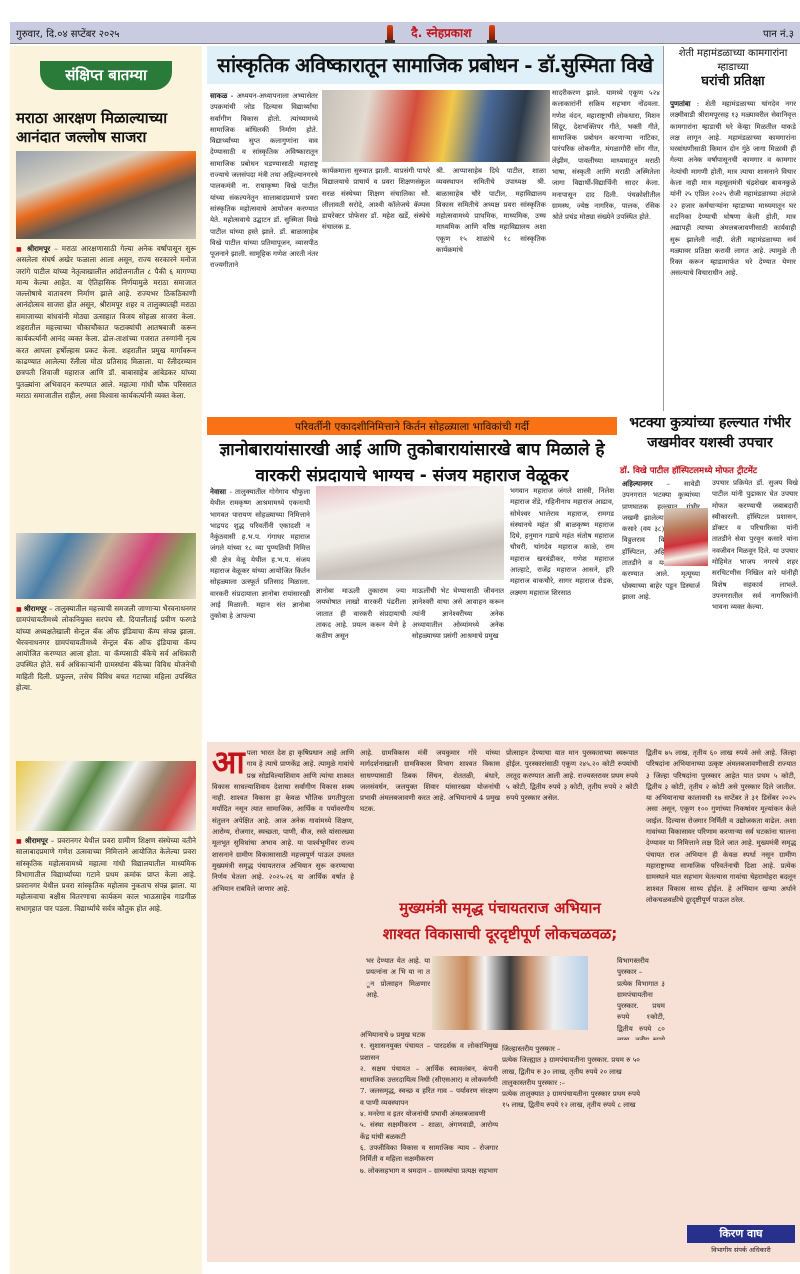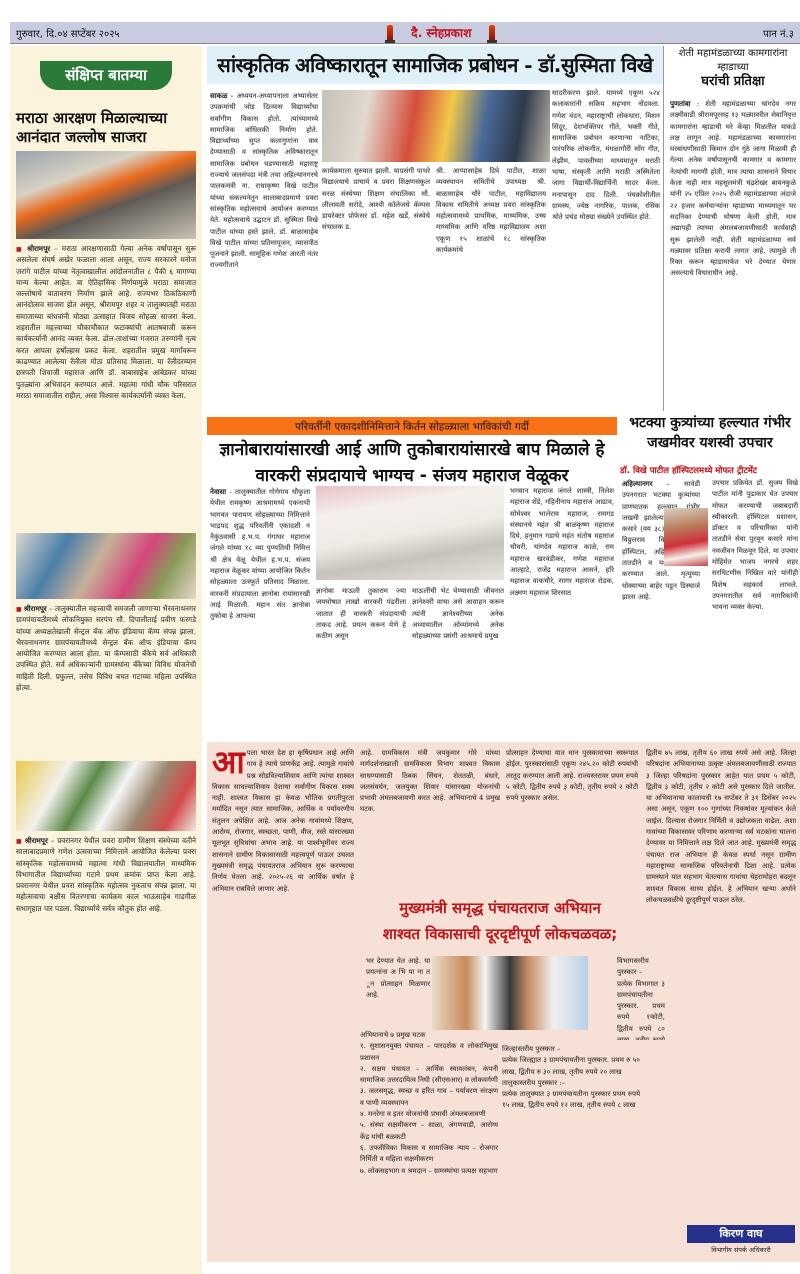--- a/index.html
+++ b/index.html
@@ -119,21 +119,21 @@
   <div>शाश्वत विकासाची दूरदृष्टीपूर्ण लोकचळवळ;</div>
 </div>
 
 <div class="abs text-col" style="left:366px;top:956px;width:64px;height:72px;">भर देण्यात येत आहे. या प्रयत्नांना अ भि या ना त ून प्रोत्साहन मिळणार आहे.</div>
 <div class="abs photo" style="left:432px;top:956px;width:156px;height:74px;margin:0;background:linear-gradient(90deg,#e8dcc8,#c88a5a 22%,#f4f4f4 34%,#3a3a3a 50%,#c8906a 62%,#f0f0f0 78%,#b8d0e8);"></div>
 
 <div class="abs text-col" style="left:360px;top:1030px;width:138px;height:200px;">
   <div>अभियानाचे ७ प्रमुख घटक</div>
   <div>१. सुशासनयुक्त पंचायत – पारदर्शक व लोकाभिमुख प्रशासन</div>
   <div>२. सक्षम पंचायत – आर्थिक स्वावलंबन, कंपनी सामाजिक उत्तरदायित्व निधी (सीएसआर) व लोकवर्गणी</div>
-  <div>३. जलसमृद्ध, स्वच्छ व हरित गाव – पर्यावरण संरक्षण व पाणी व्यवस्थापन</div>
+  <div>7. जलसमृद्ध, स्वच्छ व हरित गाव – पर्यावरण संरक्षण व पाणी व्यवस्थापन</div>
   <div>४. मनरेगा व इतर योजनांची प्रभावी अंमलबजावणी</div>
   <div>५. संस्था सक्षमीकरण – शाळा, अंगणवाडी, आरोग्य केंद्र यांची बळकटी</div>
   <div>६. उपजीविका विकास व सामाजिक न्याय – रोजगार निर्मिती व महिला सक्षमीकरण</div>
   <div>७. लोकसहभाग व श्रमदान – ग्रामस्थांचा प्रत्यक्ष सहभाग</div>
 </div>
 
 <div class="abs text-col" style="left:592px;top:956px;width:48px;height:84px;margin-left:25px;">
   <div>विभागस्तरीय पुरस्कार –</div>
   <div>प्रत्येक विभागात ३ ग्रामपंचायतीना पुरस्कार. प्रथम रुपये १कोटी, द्वितीय रुपये ८० लाख, तृतीय रुपये ६० लाख</div>
 </div>

